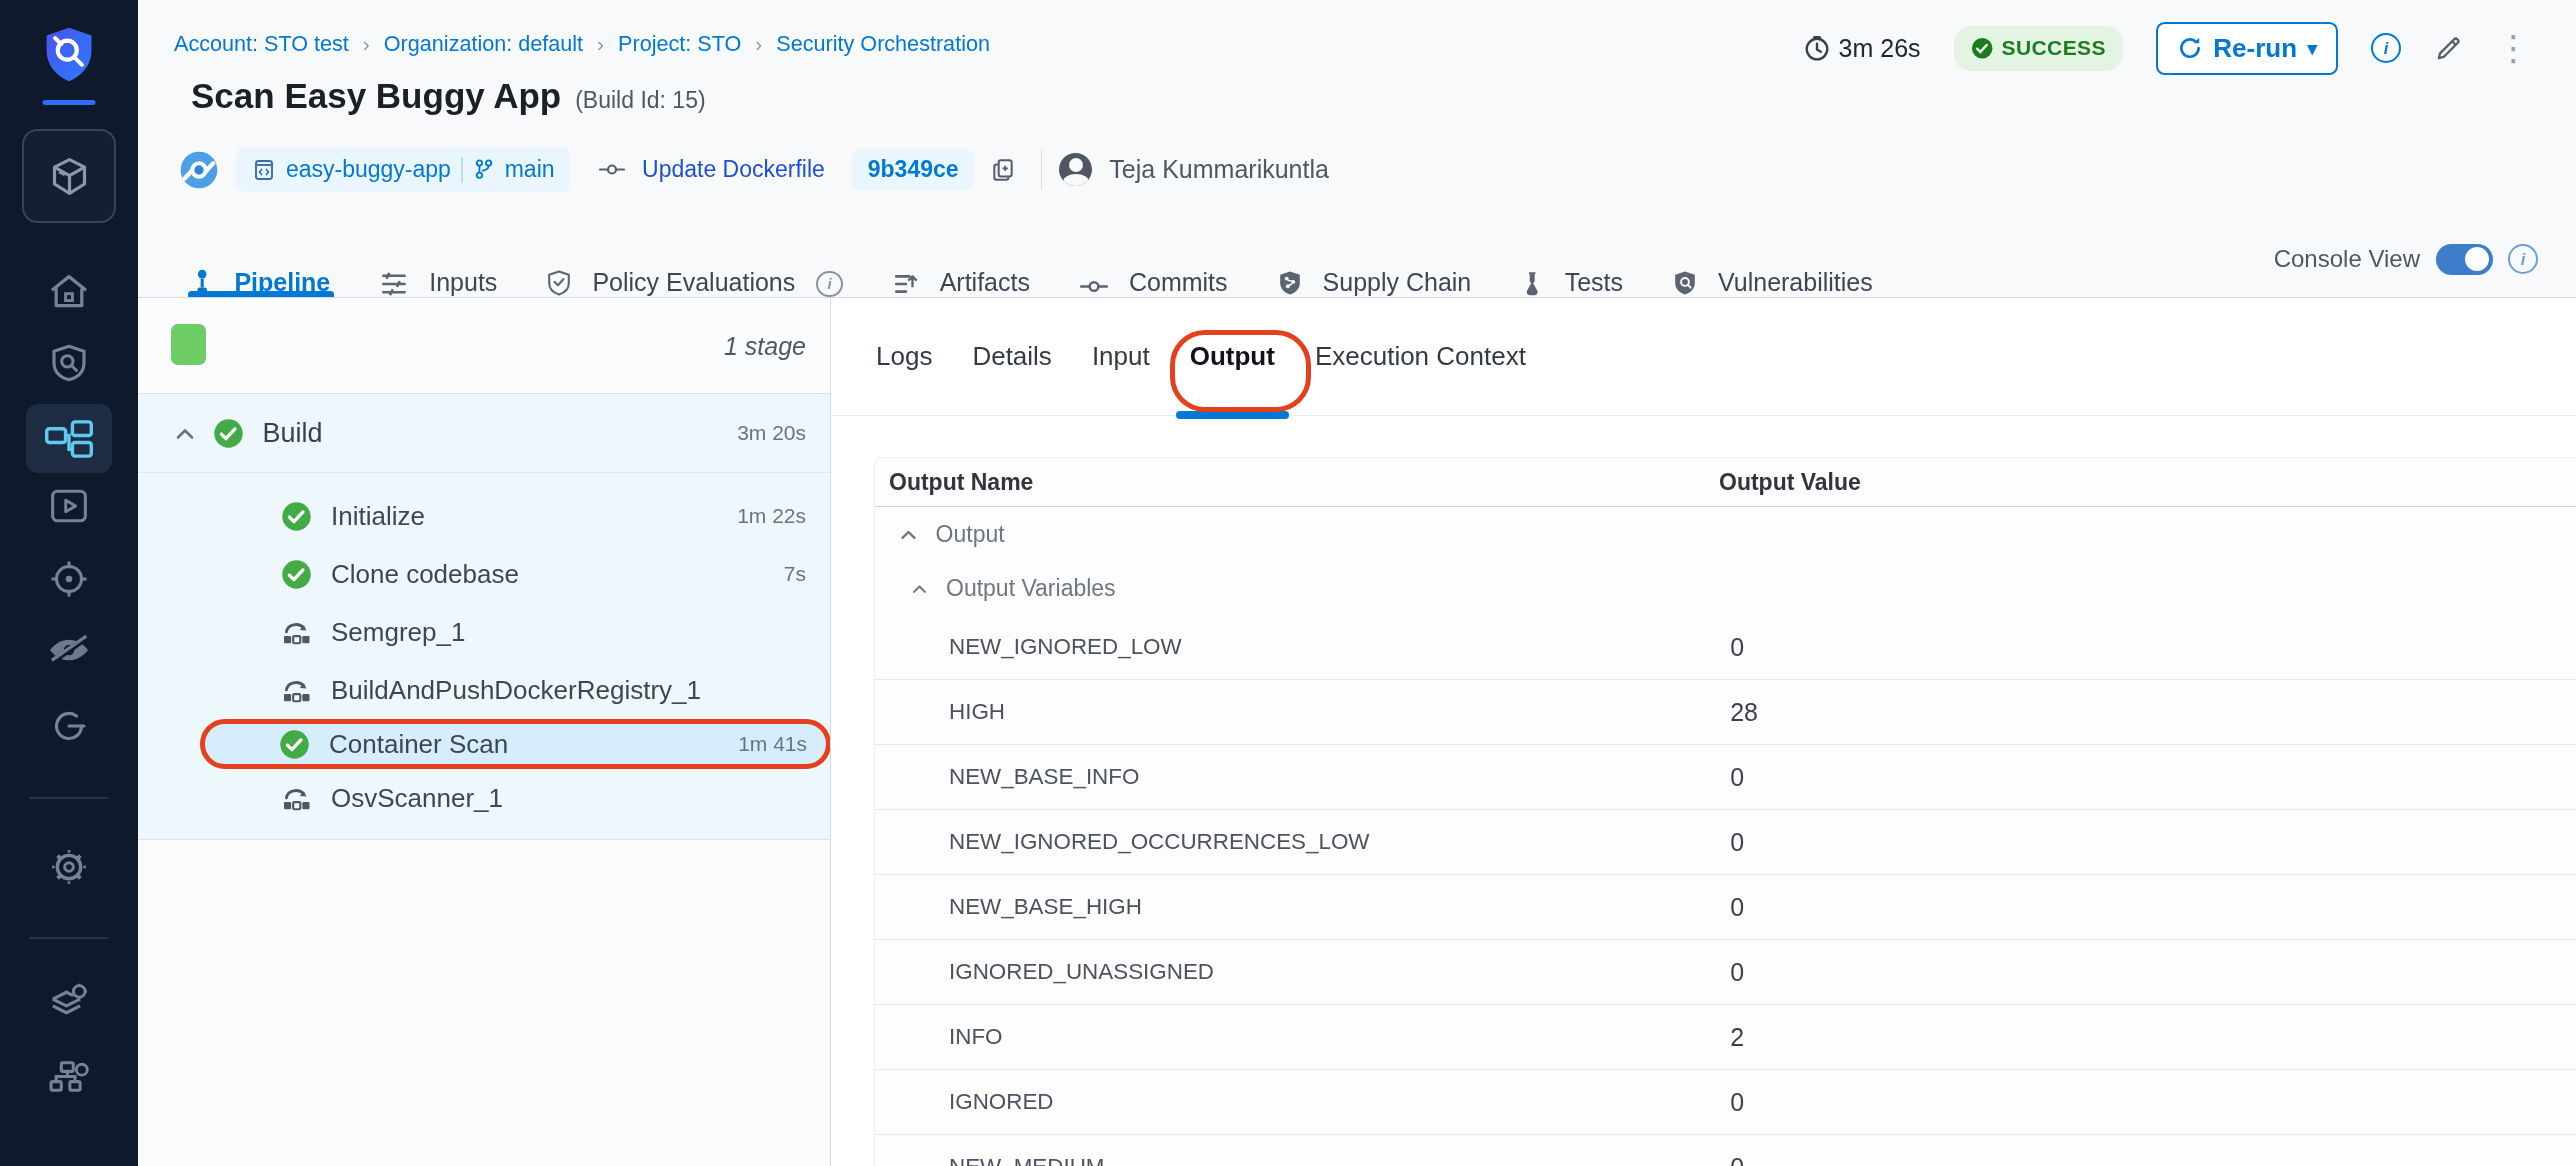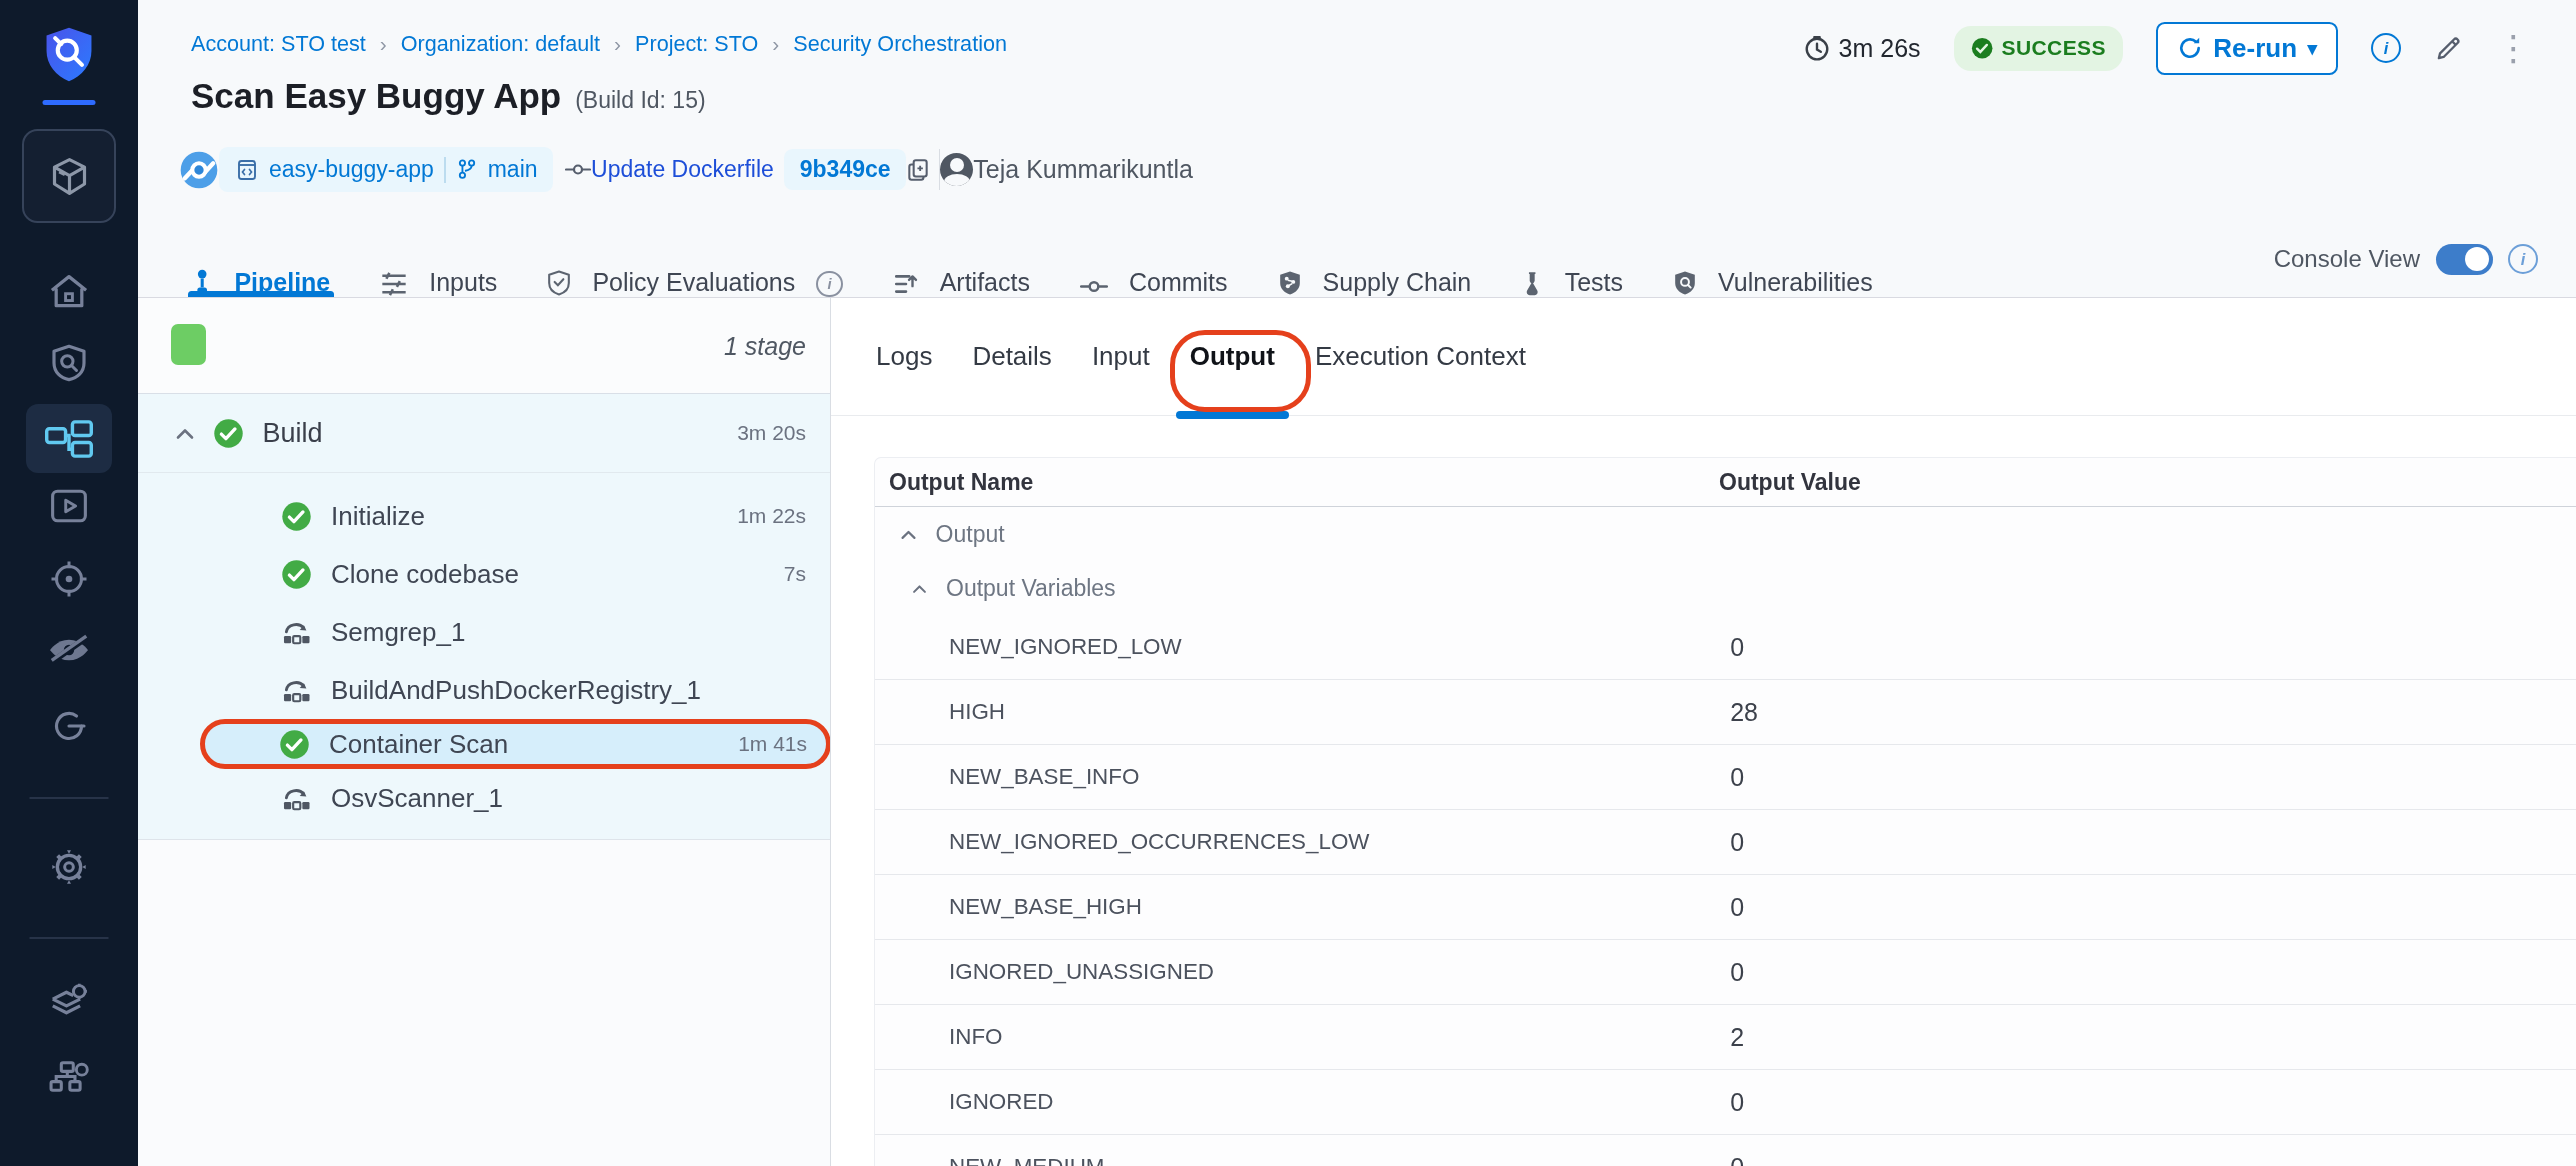--- a/index.html
+++ b/index.html
@@ -11,27 +11,27 @@
   .sidebar{position:absolute;left:0;top:0;width:138px;height:1166px;background:#0e1a2b;}
   .sb-item{position:absolute;left:50%;transform:translateX(-50%);display:flex;align-items:center;justify-content:center;}
   .sb-logo{top:26px;}
   .sb-blueline{top:100px;width:53px;height:5.2px;border-radius:2.6px;background:#2e6bff;}
   .sb-module{top:129px;width:90px;height:90px;border-radius:15.5px;border:2.6px solid #36435a;background:#141f31;}
   .sb-active{top:404px;width:86px;height:69px;border-radius:12px;background:#1d2c43;}
   .sb-divider{width:79px;height:1.7px;background:#273348;}
 
   
   .header{position:absolute;left:138px;top:0;width:2438px;height:297px;background:#f7f9fb;border-bottom:1.7px solid #d9dae1;}
-  .breadcrumb{position:absolute;left:53px;top:31px;display:flex;align-items:center;gap:14px;font-size:21.6px;color:#0278d5;}
+  .breadcrumb{position:absolute;left:36px;top:31px;display:flex;align-items:center;gap:14px;font-size:21.6px;color:#0278d5;}
   .bc-sep{color:#8f97a5;font-size:21px;}
   .bc-link{cursor:pointer;}
   .title-row{position:absolute;left:53px;top:76px;display:flex;align-items:baseline;gap:14px;}
   .page-title{font-size:35px;font-weight:bold;color:#1c1f26;}
   .build-id{font-size:23px;color:#4f5762;}
-  .repo-row{position:absolute;left:41px;top:143px;height:53px;display:flex;align-items:center;}
+  .repo-row{position:absolute;left:41px;top:143px;height:53px;display:flex;align-items:center;gap:17px;}
   .pill{display:flex;align-items:center;gap:10.4px;background:#e9f6fd;border-radius:8.6px;padding:8.6px 15.5px;}
   .pill .lbl{font-size:23px;color:#0278d5;}
   .pill-div{width:1.7px;height:26px;background:#bcdcef;}
   .commit-msg{font-size:23px;color:#1d4ed8;}
   .sha-pill{background:#e9f6fd;border-radius:8.6px;padding:7px 15.5px;font-size:23px;font-weight:bold;color:#0278d5;}
   .v-div{width:1.7px;height:41px;background:#d9dde3;}
   .author{font-size:25px;color:#4f5762;}
   .avatar{width:33px;height:33px;border-radius:50%;background:#4f5762;position:relative;overflow:hidden;}
   .avatar:before{content:"";position:absolute;left:9.5px;top:5.2px;width:14px;height:14px;border-radius:50%;background:#f7f9fb;}
   .avatar:after{content:"";position:absolute;left:3.5px;top:21px;width:26px;height:15.5px;border-radius:50%;background:#f7f9fb;}

